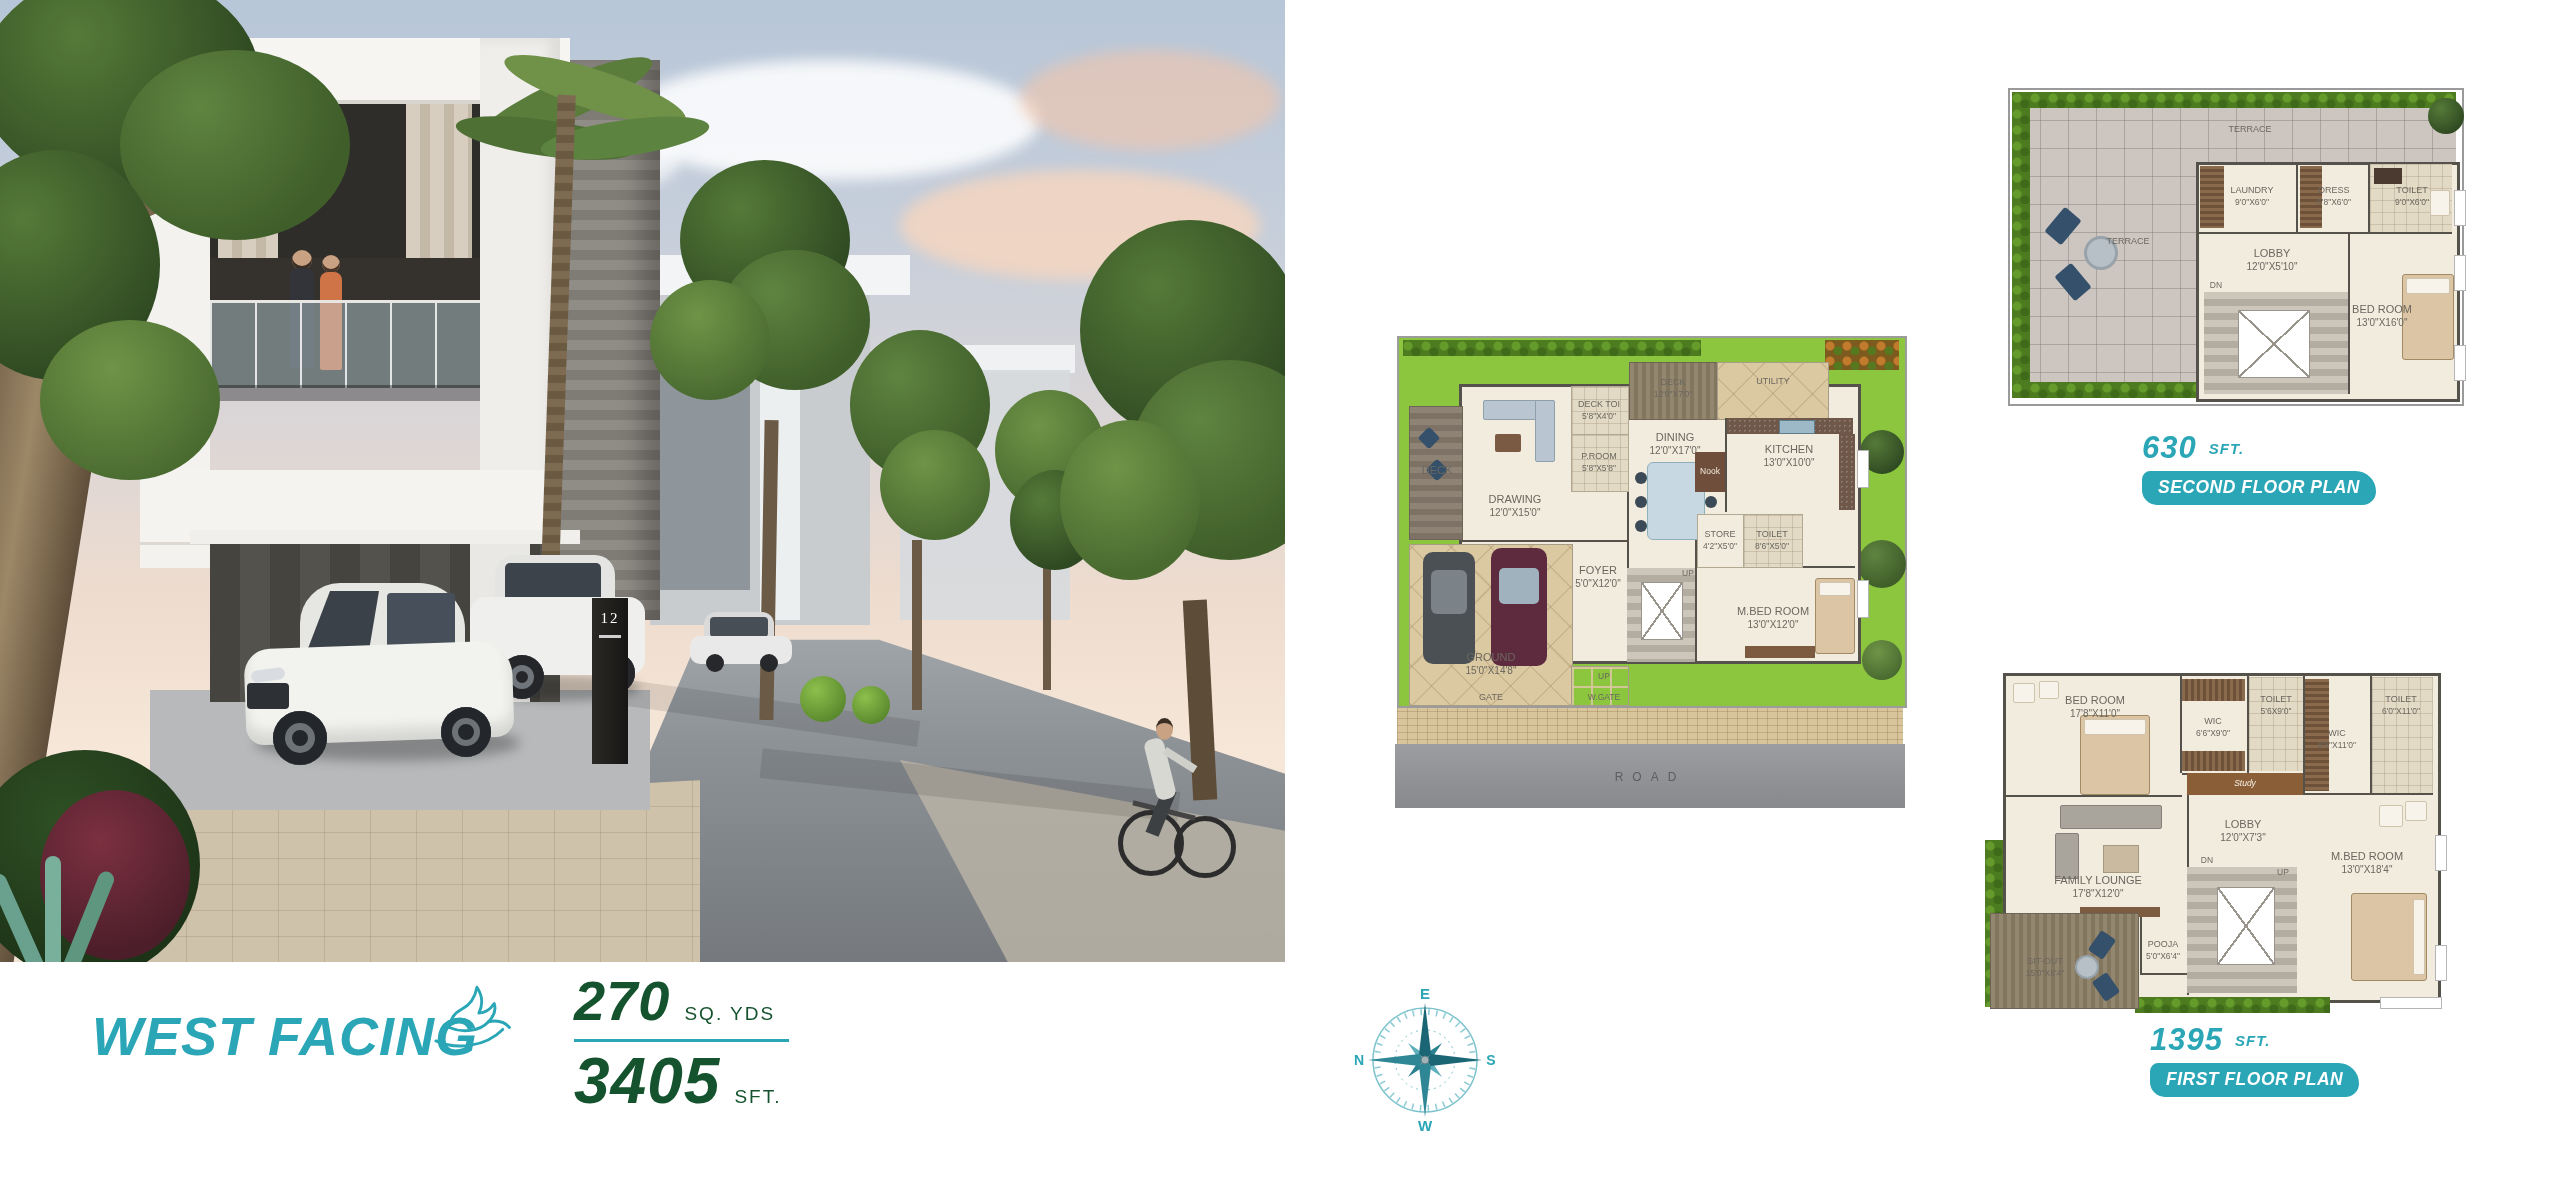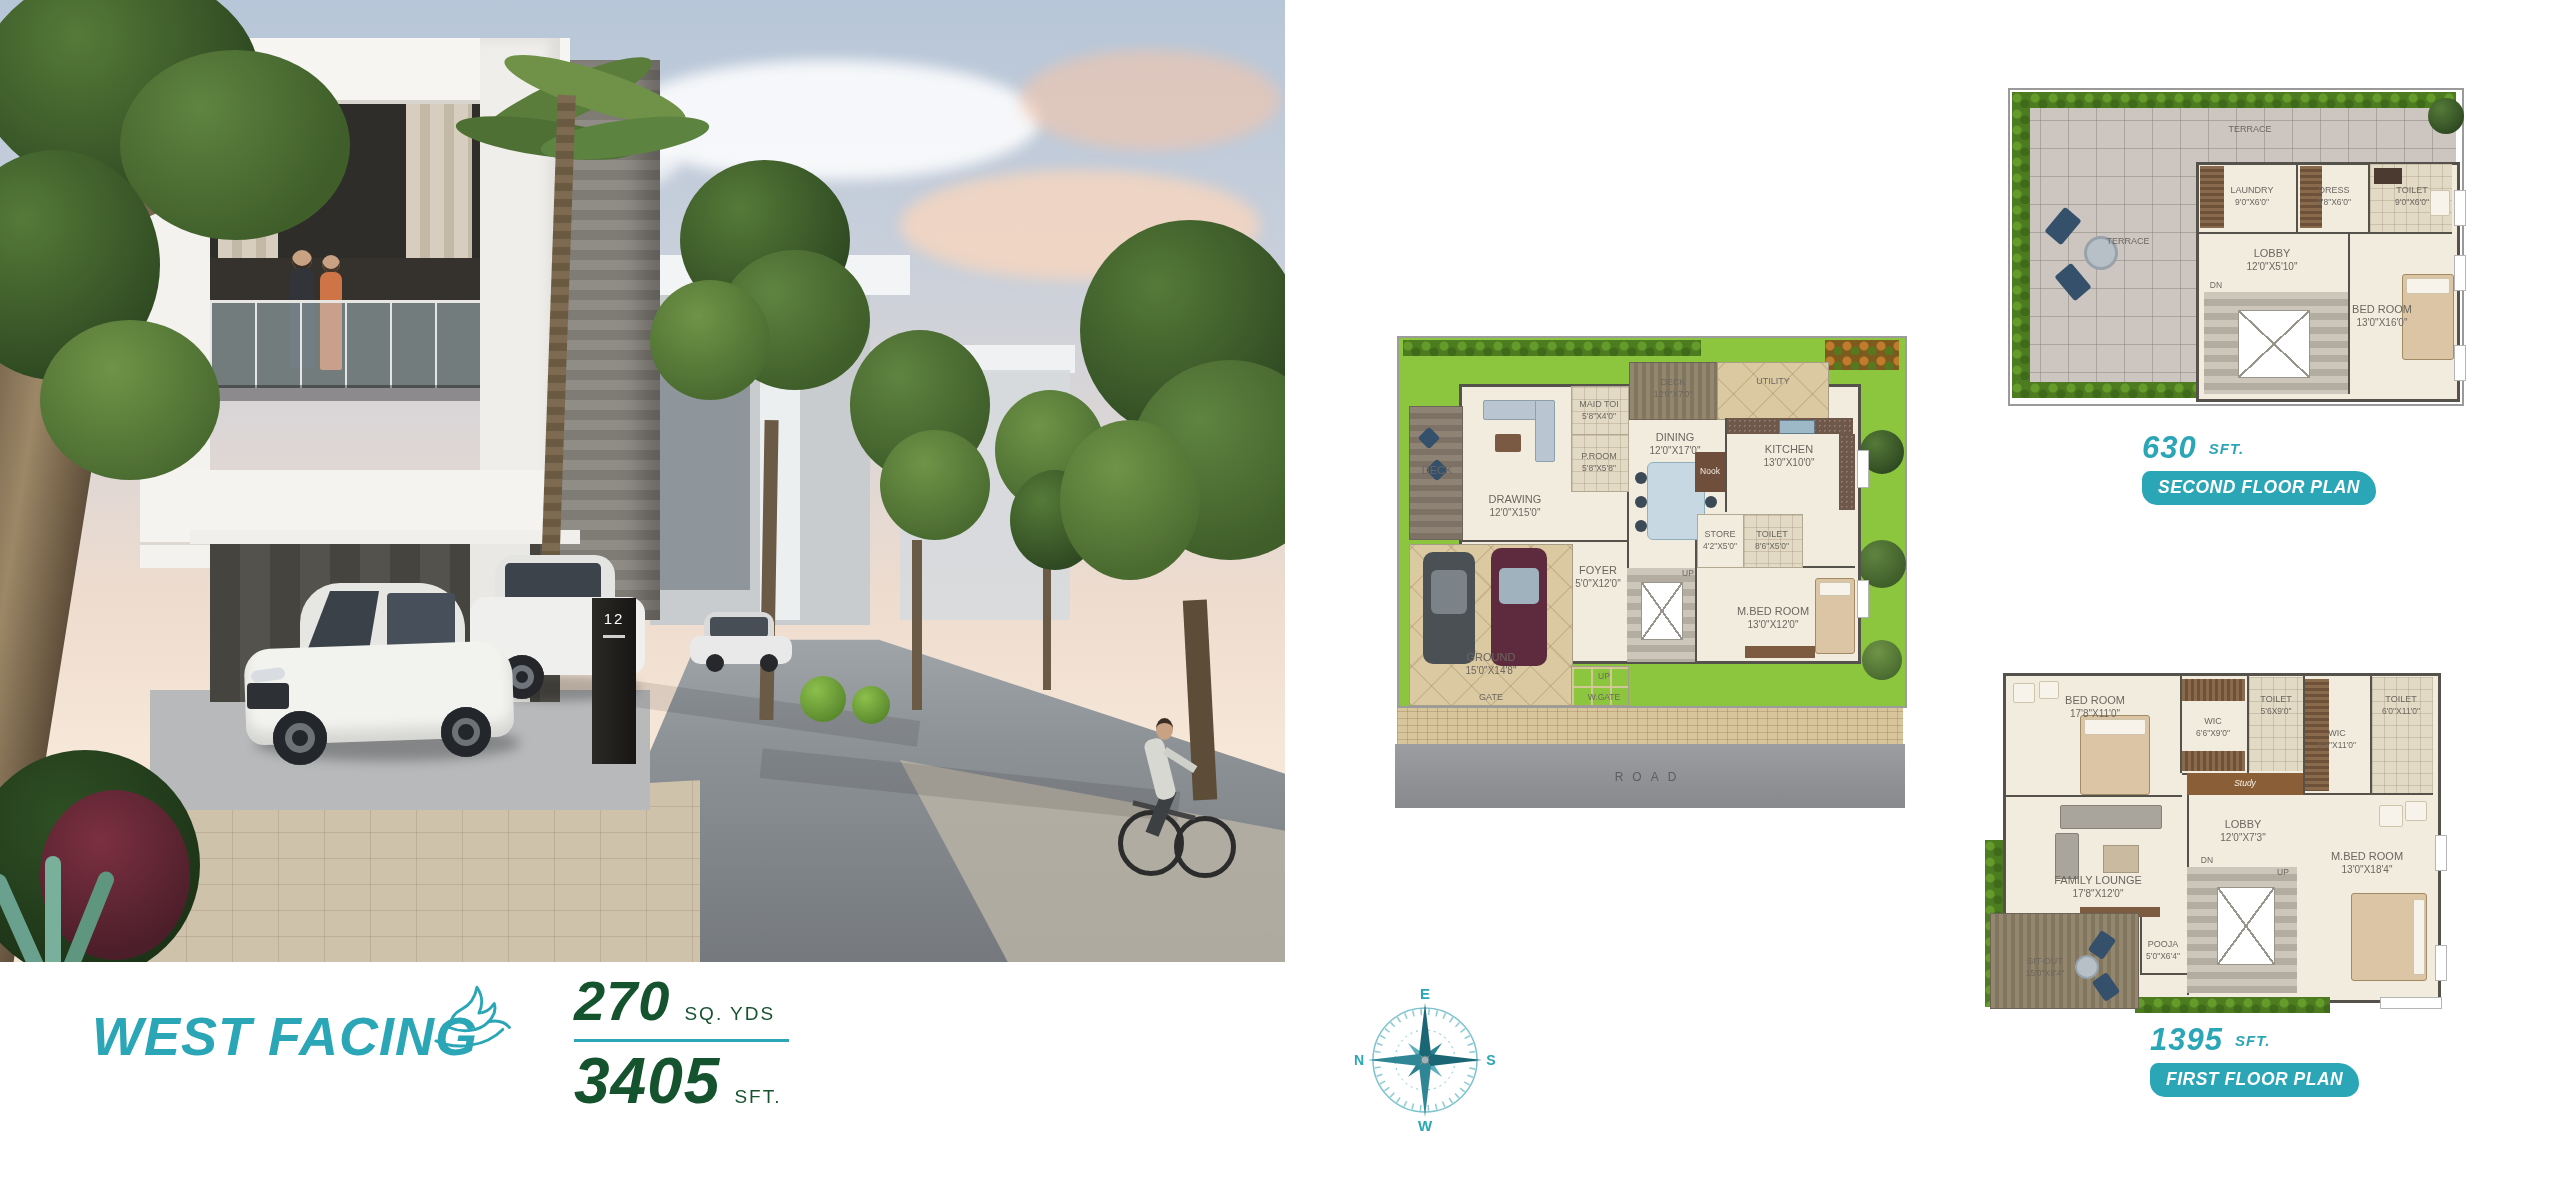--- a/index.html
+++ b/index.html
@@ -113,21 +113,21 @@
     <div class="a" style="left:210px;top:300px;width:270px;height:85px;background:rgba(190,215,224,.45);border-top:3px solid #e8e6e2;background-image:repeating-linear-gradient(90deg,rgba(255,255,255,.8) 0 2px,transparent 2px 45px);"></div>
     <div class="a" style="left:210px;top:385px;width:270px;height:16px;background:rgba(0,0,0,.35);"></div>
     <div class="a" style="left:140px;top:38px;width:430px;height:62px;background:#f6f5f2;border-bottom:4px solid #d8d5cf;"></div>
     <div class="a" style="left:140px;top:38px;width:70px;height:530px;background:#f3f2ee;"></div>
     <div class="a" style="left:480px;top:38px;width:80px;height:530px;background:#efeeea;box-shadow:inset -10px 0 14px rgba(0,0,0,.08);"></div>
     <div class="a" style="left:140px;top:470px;width:420px;height:72px;background:#f4f3f0;border-bottom:3px solid #ddd9d2;"></div>
     <div class="a" style="left:210px;top:542px;width:350px;height:160px;background:#3b3834;background-image:repeating-linear-gradient(90deg,#46443f 0 30px,#54524c 30px 60px);"></div>
     <div class="a" style="left:470px;top:542px;width:60px;height:160px;background:#e9e8e4;"></div>
     <div class="a" style="left:190px;top:530px;width:390px;height:14px;background:#f1efec;"></div>
 
-    <div class="a" style="left:592px;top:598px;width:44px;height:166px;background:linear-gradient(90deg,#2b2926,#171614);z-index:4;">
+    <div class="a" style="left:592px;top:598px;width:36px;height:166px;background:linear-gradient(90deg,#2b2926,#171614);z-index:4;font-family:Liberation Serif, serif;">
       <div style="text-align:center;color:#fff;font-size:15px;letter-spacing:2px;margin-top:12px;">12</div>
       <div style="width:22px;height:3px;background:#cfcfcf;margin:8px auto 0;"></div>
     </div>
 
     <div class="a" style="left:470px;top:555px;width:180px;height:160px;z-index:3;">
       <div class="a" style="left:10px;top:120px;width:160px;height:26px;background:rgba(0,0,0,.25);border-radius:50%;filter:blur(5px);"></div>
       <div class="a" style="left:25px;top:0;width:120px;height:58px;background:#e4e5e3;border-radius:20px 20px 4px 4px;"></div>
       <div class="a" style="left:35px;top:8px;width:96px;height:40px;background:#3c434b;border-radius:5px;"></div>
       <div class="a" style="left:0;top:42px;width:175px;height:78px;background:#eff0ee;border-radius:16px;"></div>
       <div class="a" style="left:30px;top:100px;width:44px;height:44px;background:#24262a;border-radius:50%;box-shadow:inset 0 0 0 10px #24262a, inset 0 0 0 16px #70757b;"></div>
@@ -287,21 +287,21 @@
 
     <div class="rlabel" style="left:42px;top:140px;">
         <span class="rn">DECK</span>
         <span class="rd"></span>
       </div>
     <div class="rlabel" style="left:120px;top:176px;">
         <span class="rn">DRAWING</span>
         <span class="rd">12'0"X15'0"</span>
       </div>
     <div class="rlabel sm" style="left:204px;top:80px;">
-        <span class="rn">MAID TOI</span>
+        <span class="rn">DECK TOI</span>
         <span class="rd">5'8"X4'0"</span>
       </div>
     <div class="rlabel sm" style="left:204px;top:132px;">
         <span class="rn">P.ROOM</span>
         <span class="rd">5'8"X5'8"</span>
       </div>
     <div class="rlabel sm" style="left:278px;top:58px;">
         <span class="rn">DECK</span>
         <span class="rd">12'0"X7'0"</span>
       </div>

